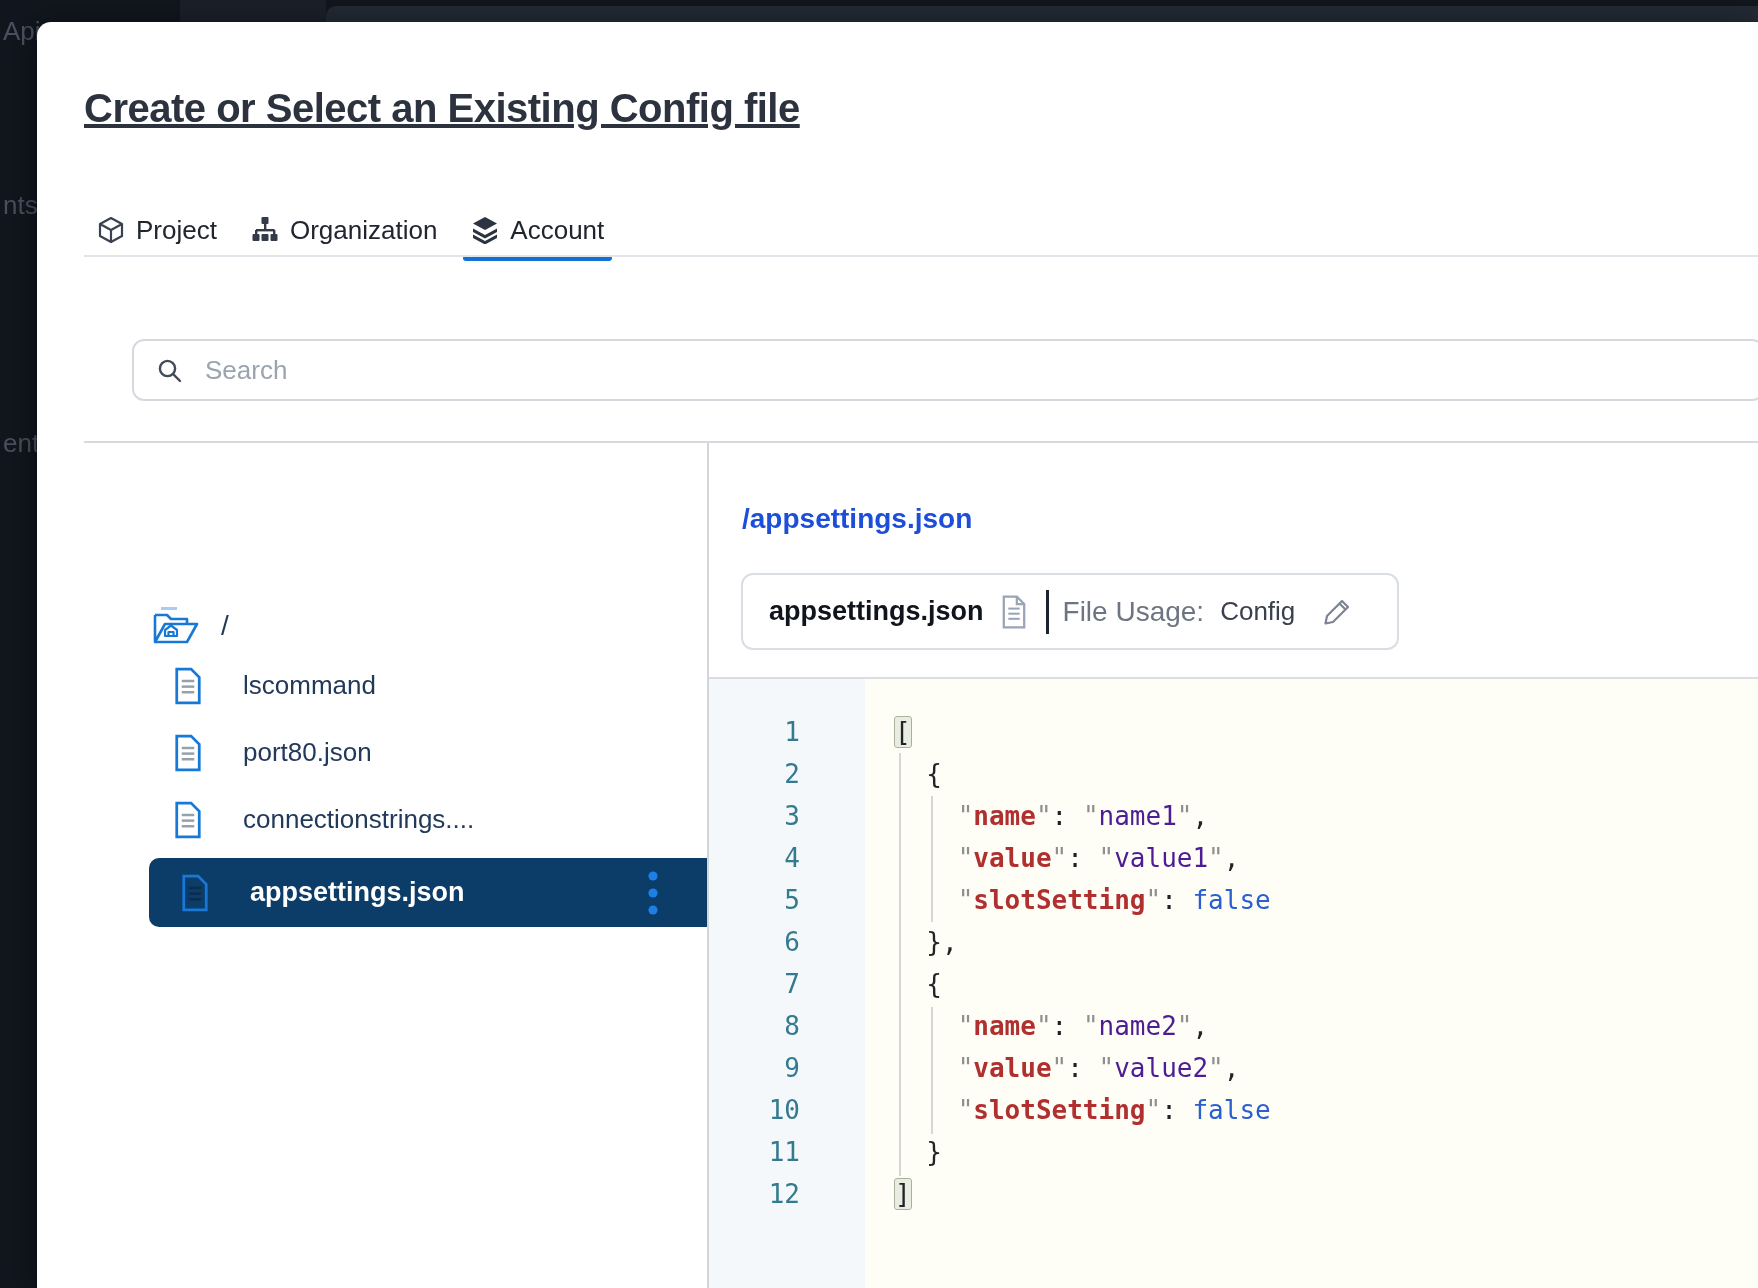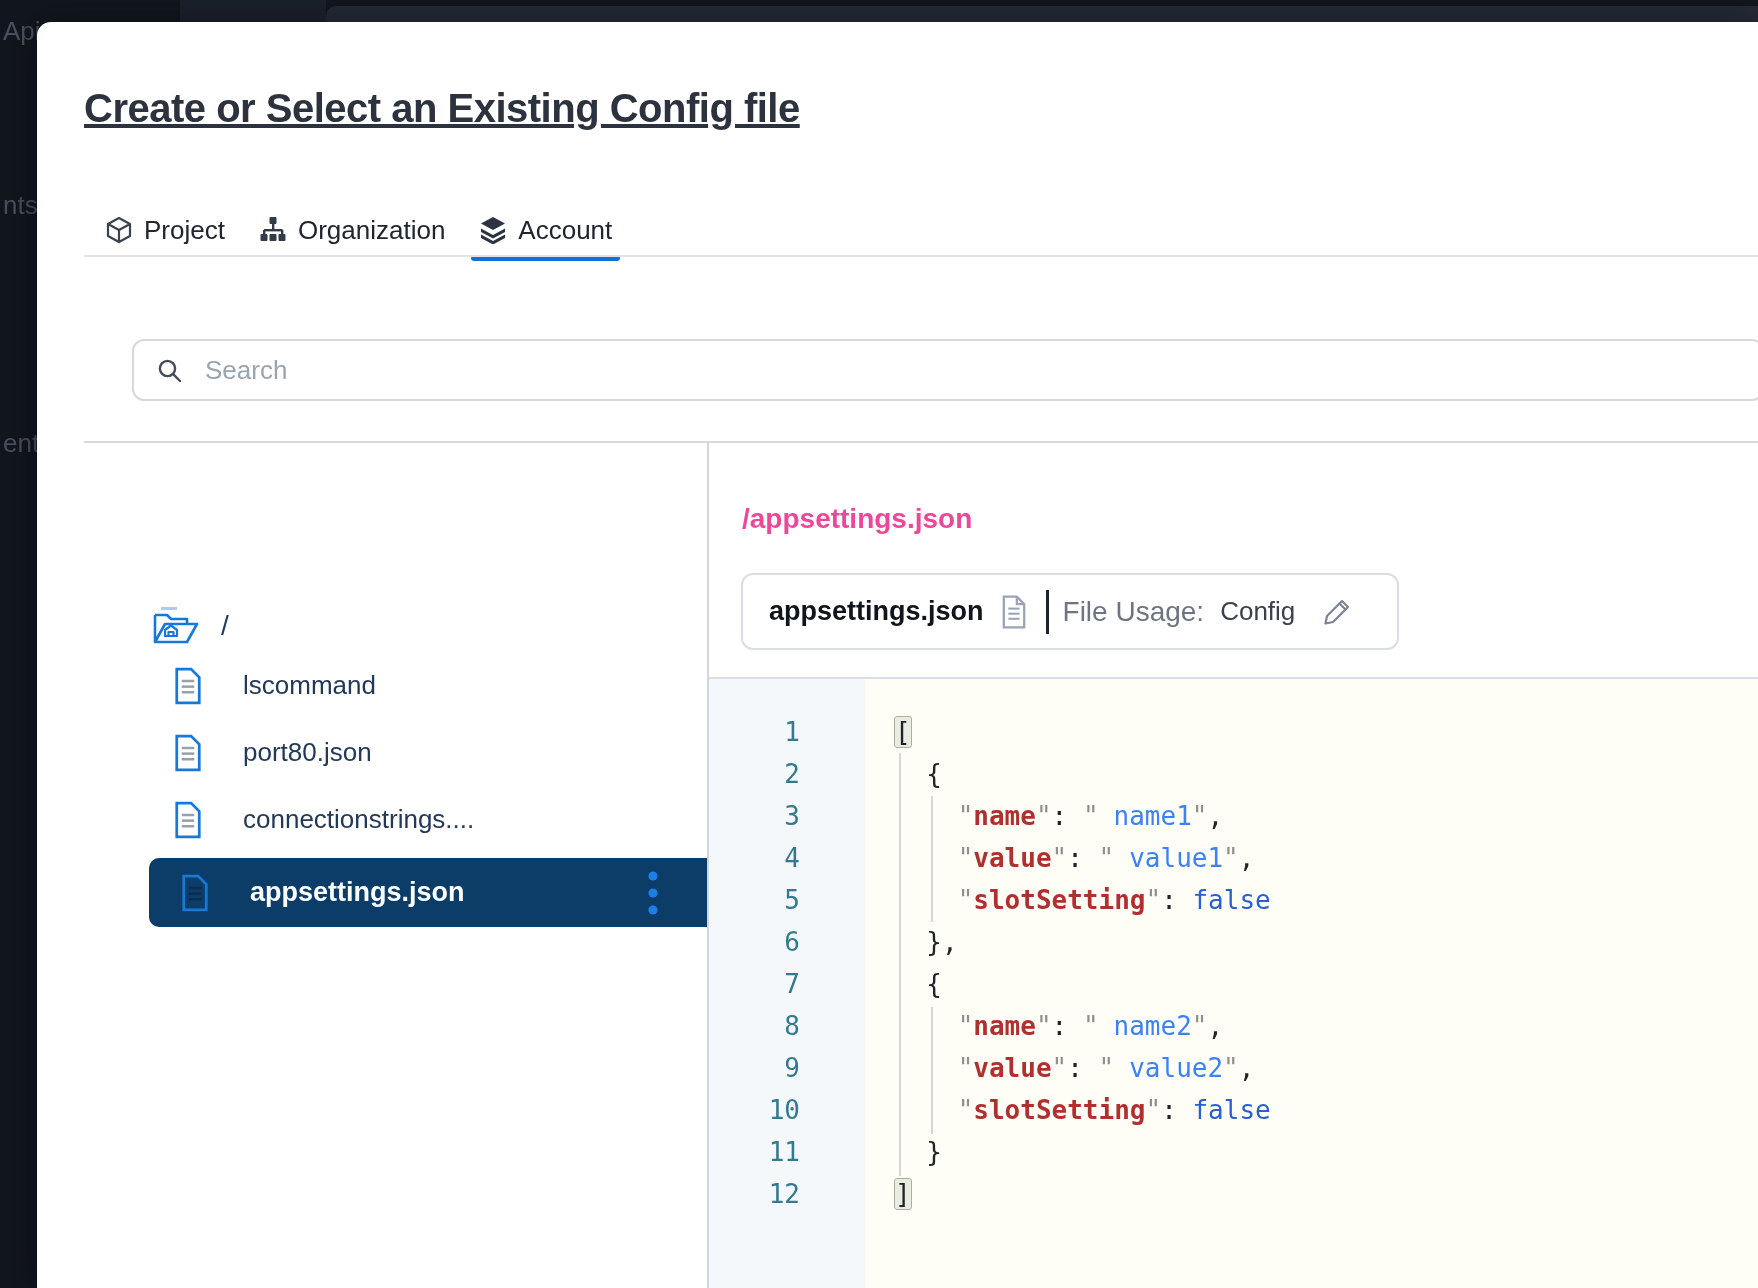--- a/index.html
+++ b/index.html
@@ -11,21 +11,21 @@
   .bg-tab2{position:absolute;left:326px;top:6px;right:0;height:16px;background:#242b35;border-radius:10px 0 0 0;}
   .bg-frag{position:absolute;left:3px;color:#4a5261;font-size:26px;white-space:nowrap;}
 
   
   .modal{position:absolute;left:37px;top:22px;right:0;bottom:0;background:#ffffff;
          border-radius:14px 0 0 0;box-shadow:0 6px 40px rgba(0,0,0,.5);}
 
   .modal-title{position:absolute;left:47px;top:64px;font-size:40px;font-weight:700;color:#2c333f;letter-spacing:-.5px;text-decoration:underline;}
 
   
-  .tabs{position:absolute;left:60px;top:181px;height:54px;display:flex;gap:18px;align-items:center;}
+  .tabs{position:absolute;left:52px;top:181px;height:54px;display:flex;gap:18px;align-items:center;}
   .tab{position:relative;display:flex;align-items:center;gap:11px;padding:0 8px;height:54px;
        font-size:26px;color:#20252f;cursor:pointer;}
   .tab svg{flex:0 0 auto;}
   .tabs-border{position:absolute;left:47px;right:0;top:233px;height:2px;background:#e2e4ea;}
   .tab-underline{position:absolute;left:0;right:0;bottom:-4px;height:6px;border-radius:3px;background:#1172d3;}
 
   
   .search{position:absolute;left:95px;top:317px;right:-6px;height:62px;border:2px solid #d5d9de;
           border-radius:12px;display:flex;align-items:center;box-sizing:border-box;background:#fff;}
   .search svg{margin-left:22px;}
@@ -45,42 +45,42 @@
   .tree-root{display:flex;align-items:center;gap:22px;height:52px;padding-left:4px;}
   .tree-root .slash{font-size:28px;color:#223a58;}
   .tree-row{display:flex;align-items:center;gap:40px;height:67px;padding-left:24px;cursor:pointer;}
   .tree-row .fname{font-size:26px;color:#22395a;}
   .tree-row.selected{height:69px;margin-top:5px;padding-left:31px;background:#0c3c68;
                      border-radius:10px 0 0 10px;position:relative;}
   .tree-row.selected .fname{color:#ffffff;font-size:27px;font-weight:600;}
   .kebab{position:absolute;right:48px;top:50%;transform:translateY(-50%);cursor:pointer;display:flex;}
 
   
-  .path-title{position:absolute;left:705px;top:481px;font-size:28px;font-weight:700;color:#ec4899;}
+  .path-title{position:absolute;left:705px;top:481px;font-size:28px;font-weight:700;color:#1d4ed8;}
   .file-chip{position:absolute;left:704px;top:551px;width:658px;height:77px;box-sizing:border-box;
              border:2px solid #d9dde4;border-radius:12px;background:#fff;display:flex;align-items:center;padding:0 26px;}
   .file-chip .fname{font-size:27px;font-weight:700;color:#0f141d;}
   .file-chip .doc{margin-left:16px;}
   .file-chip .sep{width:3px;height:44px;background:#1d2430;margin:0 14px 0 18px;}
   .file-chip .usage-label{font-size:28px;color:#6e7582;}
   .file-chip .usage-value{font-size:26px;color:#3a404c;margin-left:16px;}
   .file-chip .pencil{margin-left:26px;cursor:pointer;display:flex;}
 
   .divider-h2{position:absolute;left:672px;top:655px;right:0;height:2px;background:#dadde3;}
 
   
   .editor{position:absolute;left:672px;top:657px;right:0;bottom:0;display:flex;}
   .gutter{width:156px;box-sizing:border-box;background:#f5f8fa;padding:32px 65px 0 0;text-align:right;}
   .gutter .ln{font-family:"DejaVu Sans Mono",monospace;font-size:26px;line-height:42px;color:#337a90;}
   .code{flex:1;background:#fffef6;padding:32px 0 0 30px;}
   .code .code-line{font-family:"DejaVu Sans Mono",monospace;font-size:26px;line-height:42px;white-space:pre;color:#202328;}
   .tok-p{color:#202328;}
   .tok-q{color:#8f8f8f;}
   .tok-k{color:#b03030;font-weight:bold;}
-  .tok-s{color:#3b82f6;margin-left:15px;}
+  .tok-s{color:#4c1d95;}
   .tok-b{color:#2a5fd0;}
   .hl{background:#e9ece1;outline:1.5px solid #a9b19c;border-radius:2px;}
   .guide{position:absolute;width:1.5px;background:#d6d6d3;}
   .guide0{left:190px;top:74px;height:423px;}
   .guide2a{left:222px;top:117px;height:126px;}
   .guide2b{left:222px;top:328px;height:127px;}
 </style>
 </head>
 <body>
 

